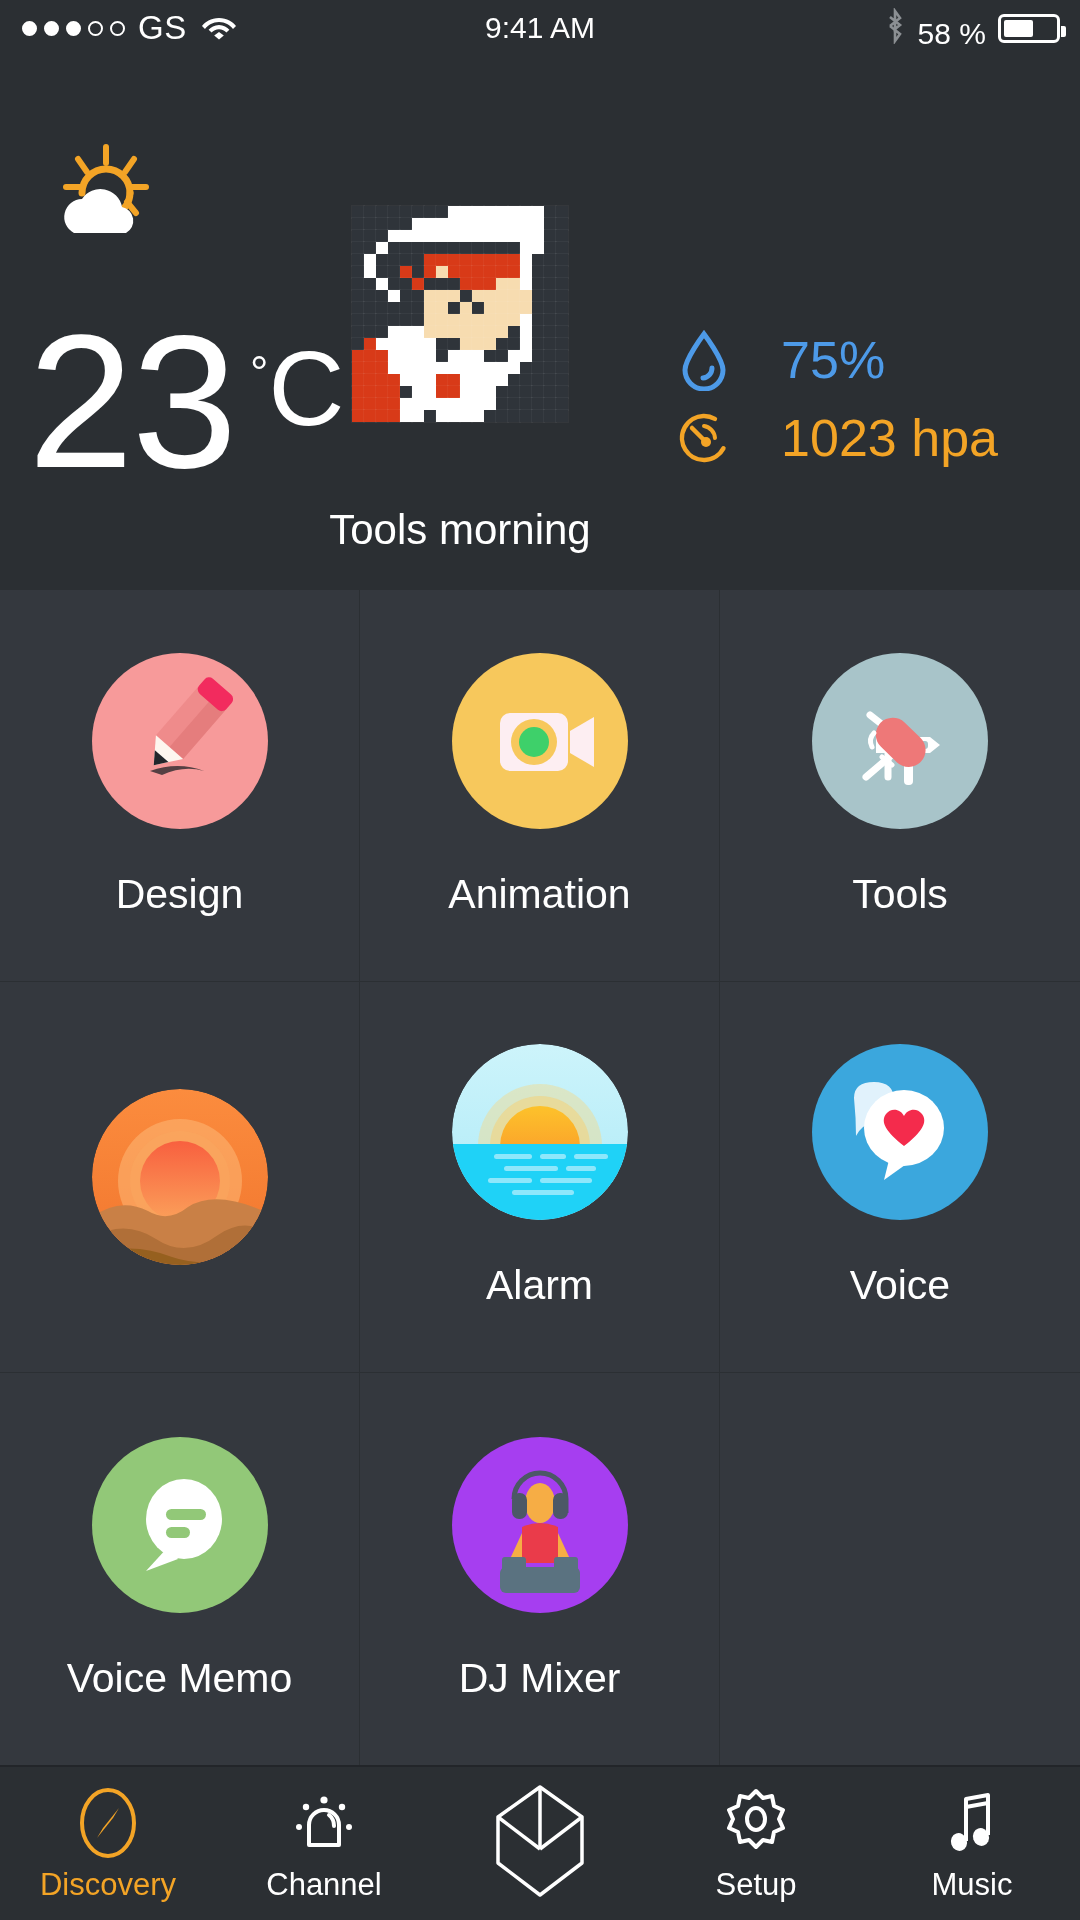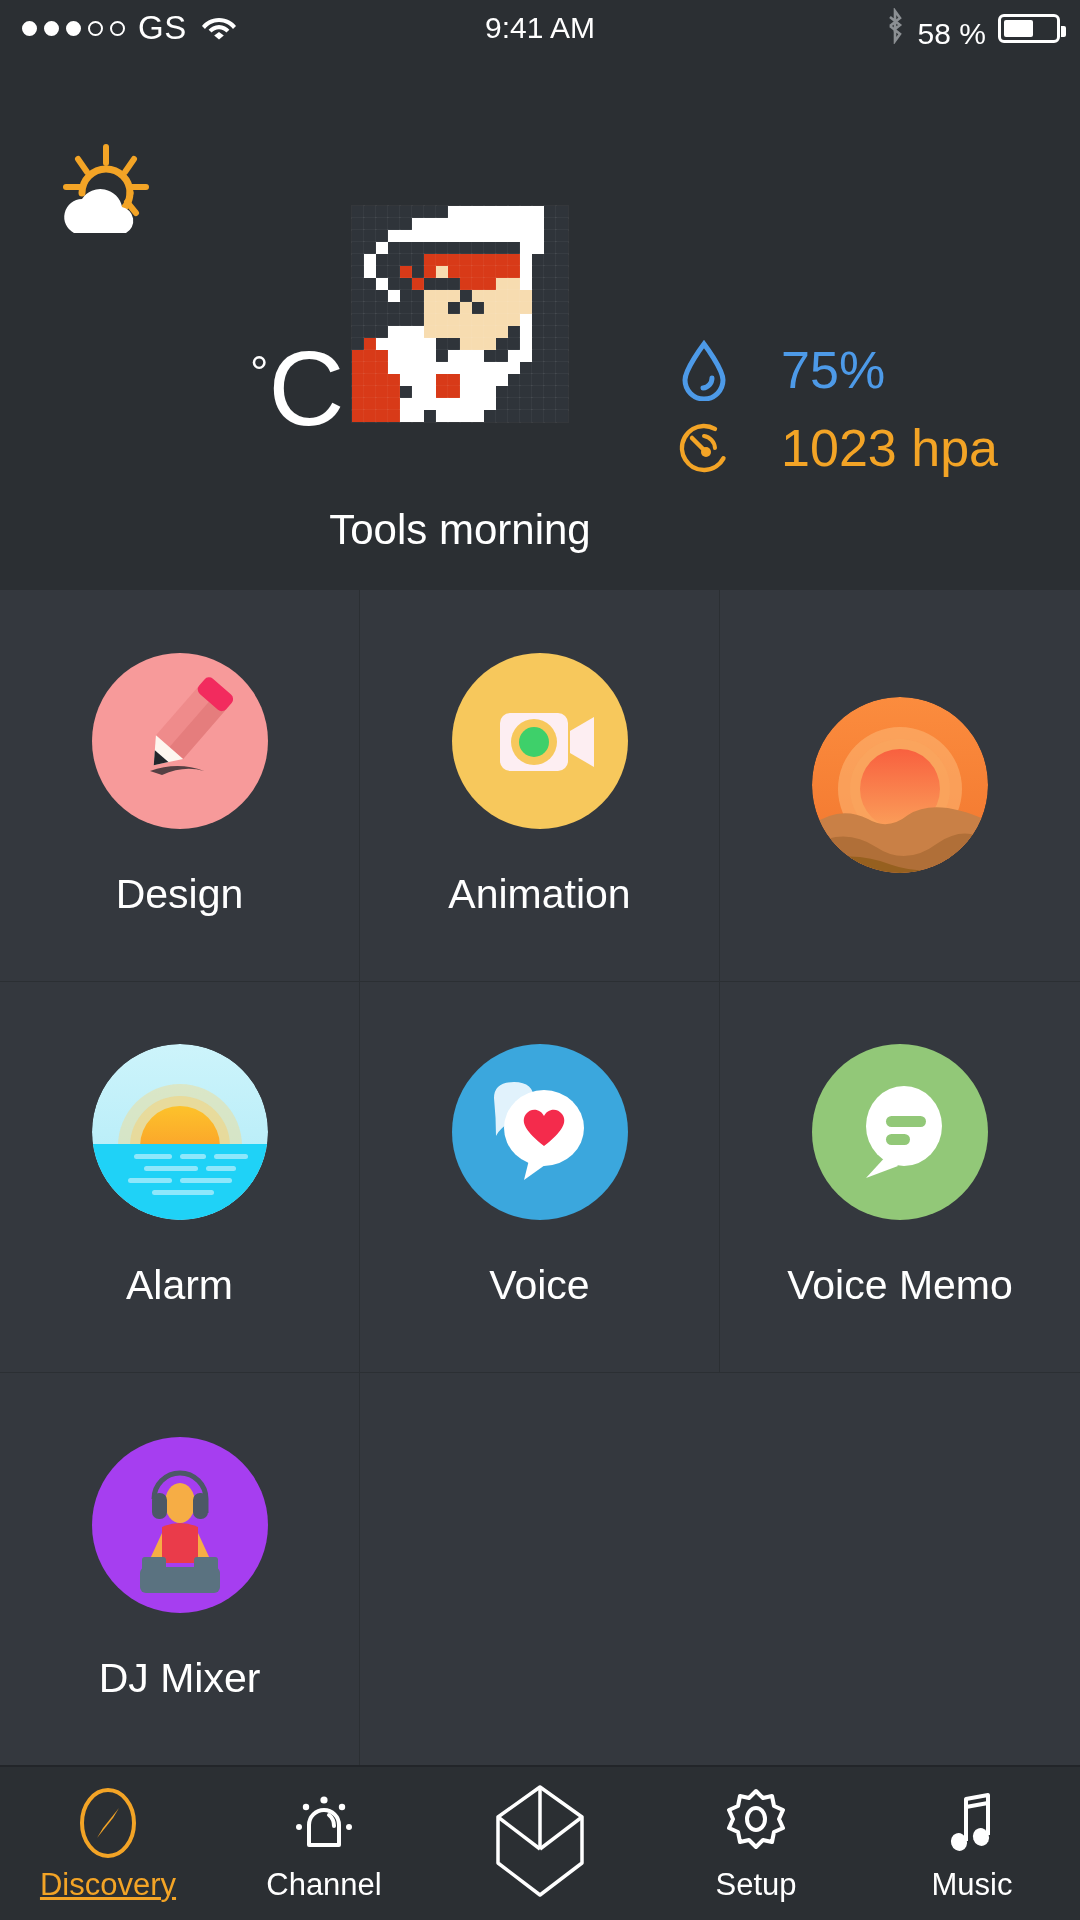--- a/index.html
+++ b/index.html
@@ -55,21 +55,21 @@
     position:absolute; left:352px; top:150px; width:216px; height:216px;
     display:grid; grid-template-columns:repeat(18,1fr); grid-template-rows:repeat(18,1fr);
   }
   .avatar i{ display:block; outline:0.5px solid rgba(255,255,255,0.045); }
   .greeting{
     position:absolute; left:0; top:450px; width:1080px; text-align:center;
     color:#fff; font-size:42px; font-weight:300;
   }
   .greeting span{ display:inline-block; transform:translateX(-80px); }
 
-  .stats{ position:absolute; right:82px; top:275px; }
+  .stats{ position:absolute; right:82px; top:265px; }
   .stat{ display:flex; align-items:center; height:78px; }
   .stat .ico{ width:62px; display:flex; justify-content:center; }
   .stat .val{ font-size:52px; font-weight:300; margin-left:46px; white-space:nowrap; }
   .stat.hum .val{ color:#4d9ae8; }
   .stat.pre .val{ color:#f3a426; }
 
   
   .grid{
     position:absolute; top:590px; left:0; width:1080px; height:1175px;
     display:grid; grid-template-columns:repeat(3,1fr); grid-template-rows:repeat(3,1fr);
@@ -88,21 +88,21 @@
   
   .tabbar{
     position:absolute; bottom:0; left:0; width:1080px; height:155px;
     display:flex; background:#2b2f33; border-top:2px solid #222529;
   }
   .tab{
     flex:1; display:flex; flex-direction:column; align-items:center; justify-content:center;
     gap:6px; color:#fff;
   }
   .tab .tlabel{ font-size:31px; font-weight:400; }
-  .tab.active .tlabel{ color:#f3a426;text-decoration:underline; }
+  .tab.active .tlabel{ color:#f3a426; }
   .tab svg{ display:block; }
 </style>
 </head>
 <body>
 
 <div class="phone">
 
   <div class="statusbar">
     <div class="sb-left">
       <div class="dots">
@@ -147,20 +147,21 @@
           <line x1="18" y1="46" x2="34" y2="46"></line>
           <line x1="98" y1="46" x2="82" y2="46"></line>
           <line x1="88" y1="72" x2="79" y2="61"></line>
         </g>
         <path d="M34 52 A24 24 0 0 1 82 52" fill="none" stroke="#f3a426" stroke-width="7" stroke-linecap="round"></path>
         <path d="M82 52 A24 24 0 0 1 70 72" fill="none" stroke="#f3a426" stroke-width="7" stroke-linecap="round"></path>
         <path d="M26 92 A18 18 0 0 1 34 58 A22 22 0 0 1 74 66 A14 14 0 0 1 78 92 Z" fill="#ffffff"></path>
       </svg>
     </div>
 
+    <div class="temp">23</div>
     <div class="deg"><sup>°</sup><span>C</span></div>
 
     <div class="avatar" id="avatar">
         <i style="background: rgb(47, 52, 58);"></i>
         <i style="background: rgb(47, 52, 58);"></i>
         <i style="background: rgb(47, 52, 58);"></i>
         <i style="background: rgb(47, 52, 58);"></i>
         <i style="background: rgb(47, 52, 58);"></i>
         <i style="background: rgb(47, 52, 58);"></i>
         <i style="background: rgb(47, 52, 58);"></i>
@@ -533,20 +534,40 @@
           <rect x="48" y="60" width="68" height="58" rx="10" fill="#fdeef2"></rect>
           <path d="M118 78 L142 64 L142 114 L118 100 Z" fill="#fdeef2"></path>
           <circle cx="82" cy="89" r="23" fill="#f7c85c"></circle>
           <circle cx="82" cy="89" r="15" fill="#3ed06a"></circle>
         </svg>
       </div>
       <div class="app-label">Animation</div>
     </div>
 
 
+    <div class="cell">
+      <div class="app-ico" style="background:#a8c4c9">
+        <svg width="176" height="176" viewBox="0 0 176 176">
+          <g stroke="#fff" stroke-width="7" stroke-linecap="round" fill="none">
+            <line x1="58" y1="62" x2="86" y2="84"></line>
+            <line x1="54" y1="124" x2="82" y2="100"></line>
+            <line x1="76" y1="124" x2="76" y2="100"></line>
+          </g>
+          <path d="M64 84 L118 84 L128 92 L118 100 L64 100 Z" fill="#fff"></path>
+          <rect x="98" y="88" width="18" height="8" rx="3" fill="#a8c4c9"></rect>
+          <rect x="92" y="98" width="9" height="34" rx="4" fill="#fff"></rect>
+          <g transform="rotate(44 88 90)">
+            <rect x="60" y="72" width="56" height="34" rx="17" fill="#ee7878"></rect>
+          </g>
+          <path d="M62 80 Q56 86 60 94" fill="none" stroke="#fff" stroke-width="5" stroke-linecap="round"></path>
+          <line x1="70" y1="104" x2="80" y2="112" stroke="#fff" stroke-width="5" stroke-linecap="round"></line>
+        </svg>
+      </div>
+      <div class="app-label">Tools</div>
+    </div>
 
     <div class="cell">
       <div class="app-ico">
         <svg width="176" height="176" viewBox="0 0 176 176">
           <defs>
             <linearGradient id="skySet" x1="0" y1="0" x2="0" y2="1">
               <stop offset="0" stop-color="#fb8c3e"></stop>
                 <stop offset="1" stop-color="#f2762e"></stop>
             </linearGradient>
             <linearGradient id="sunSet" x1="0" y1="0" x2="0" y2="1">

